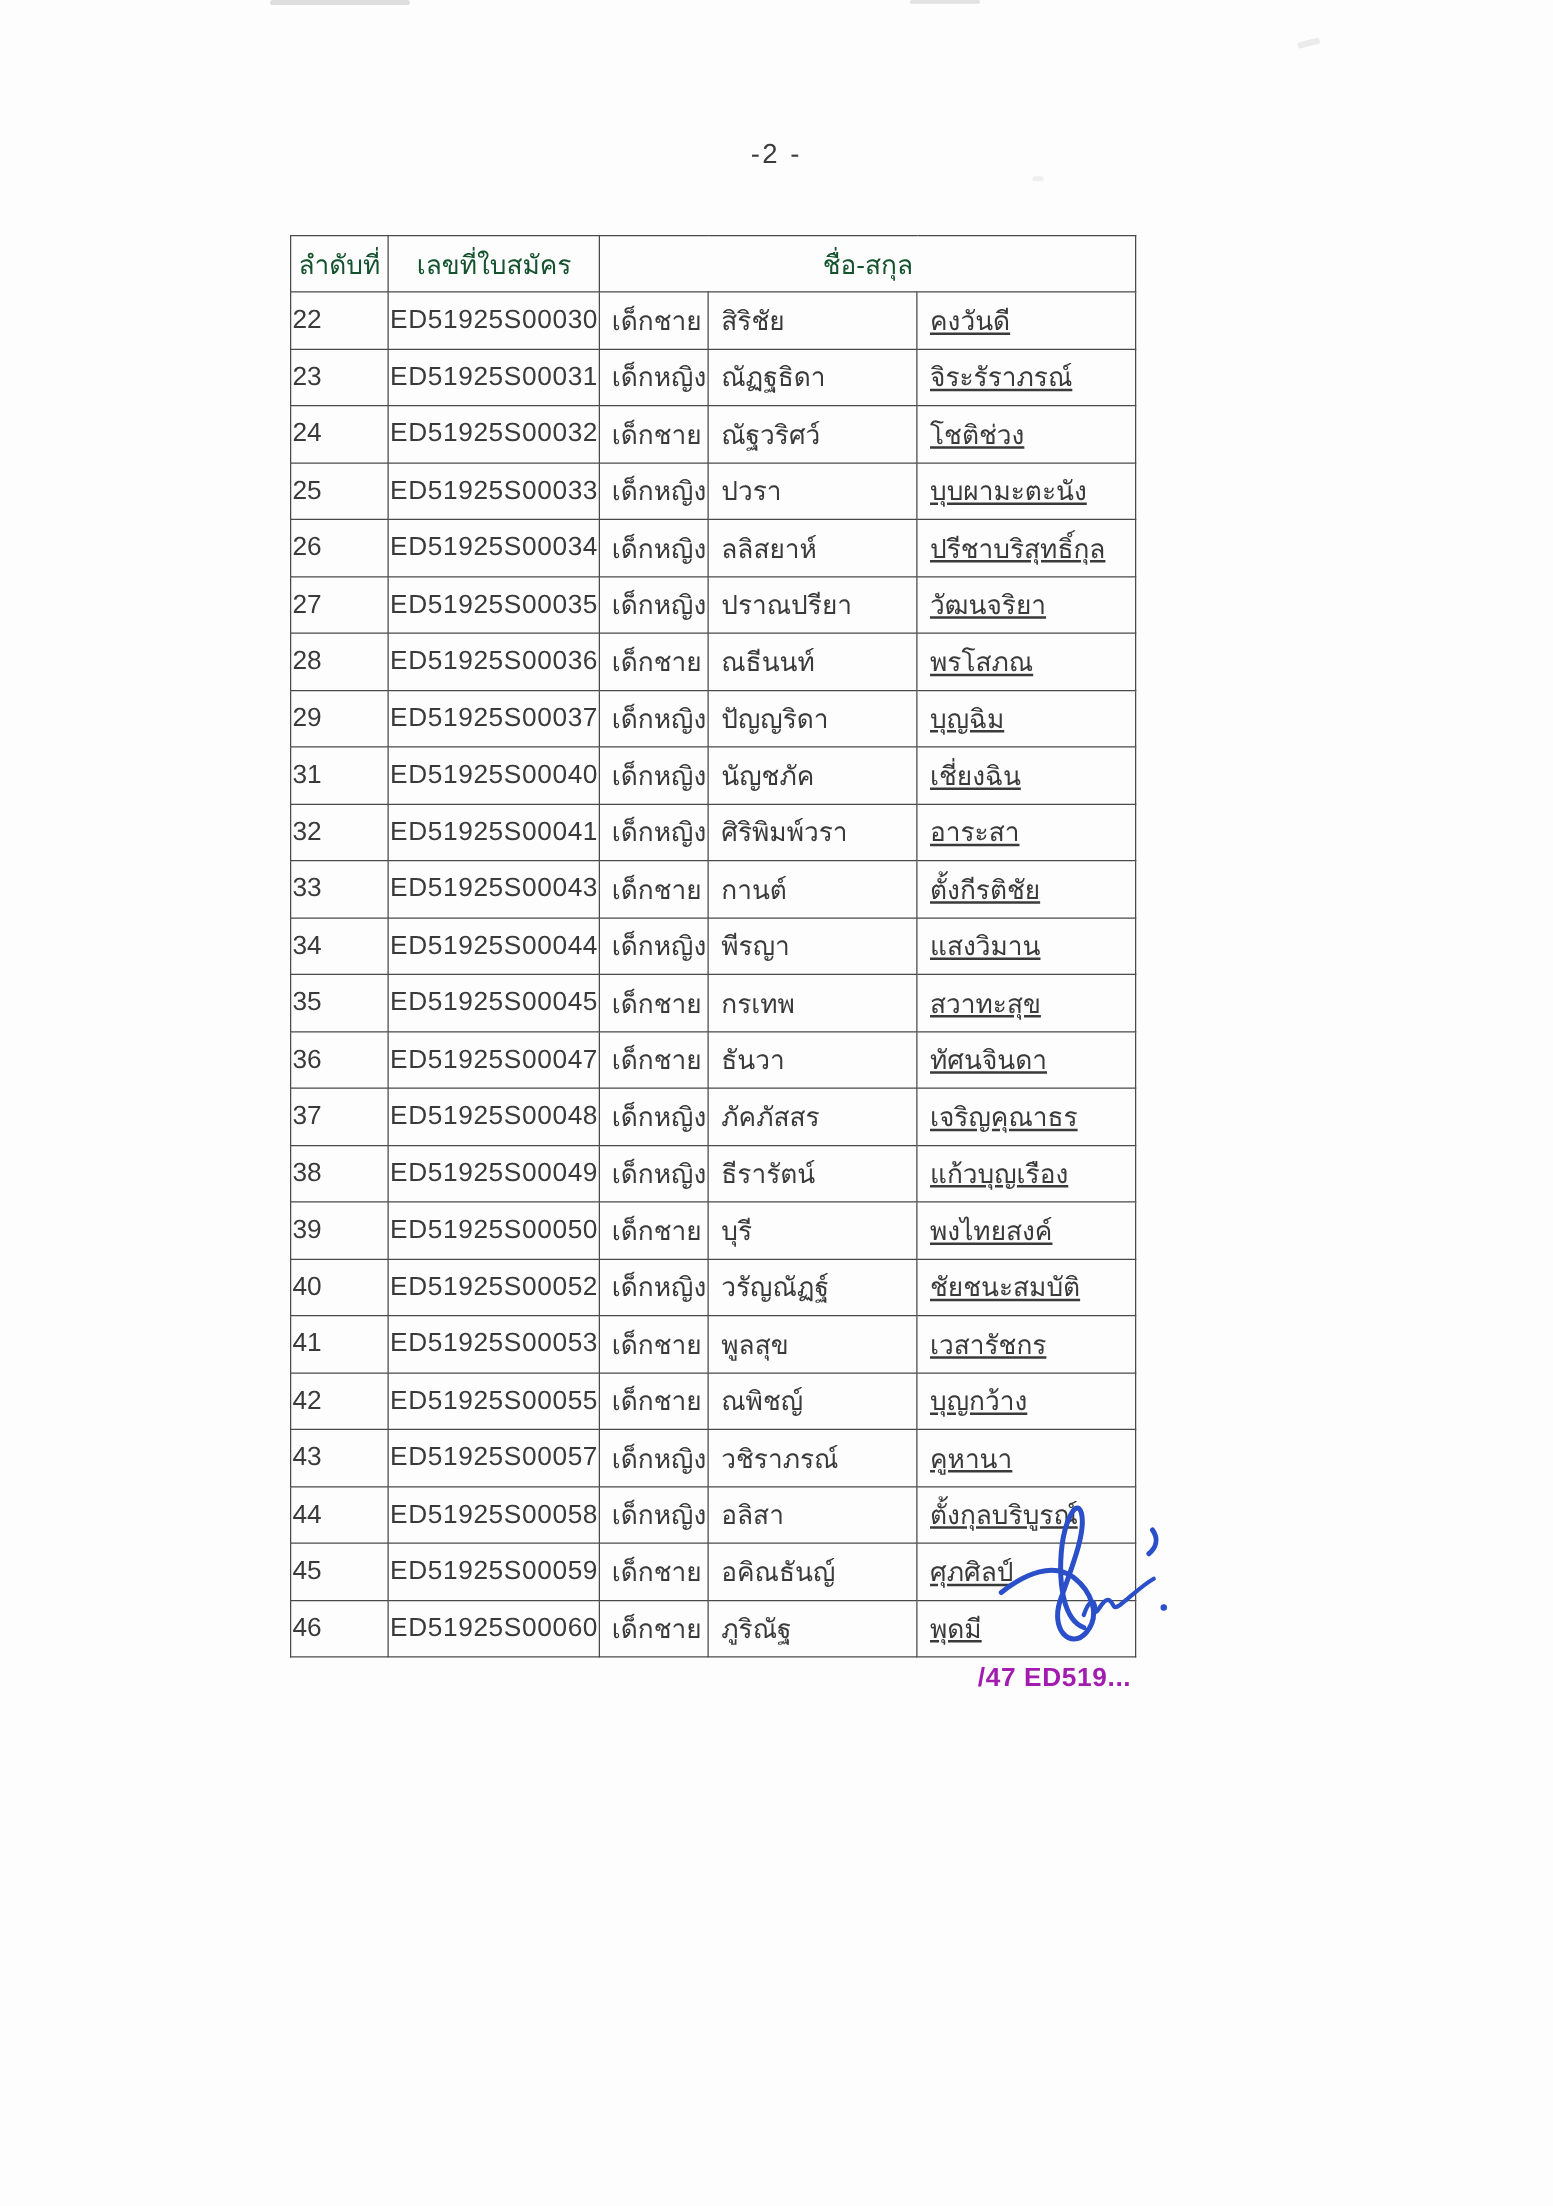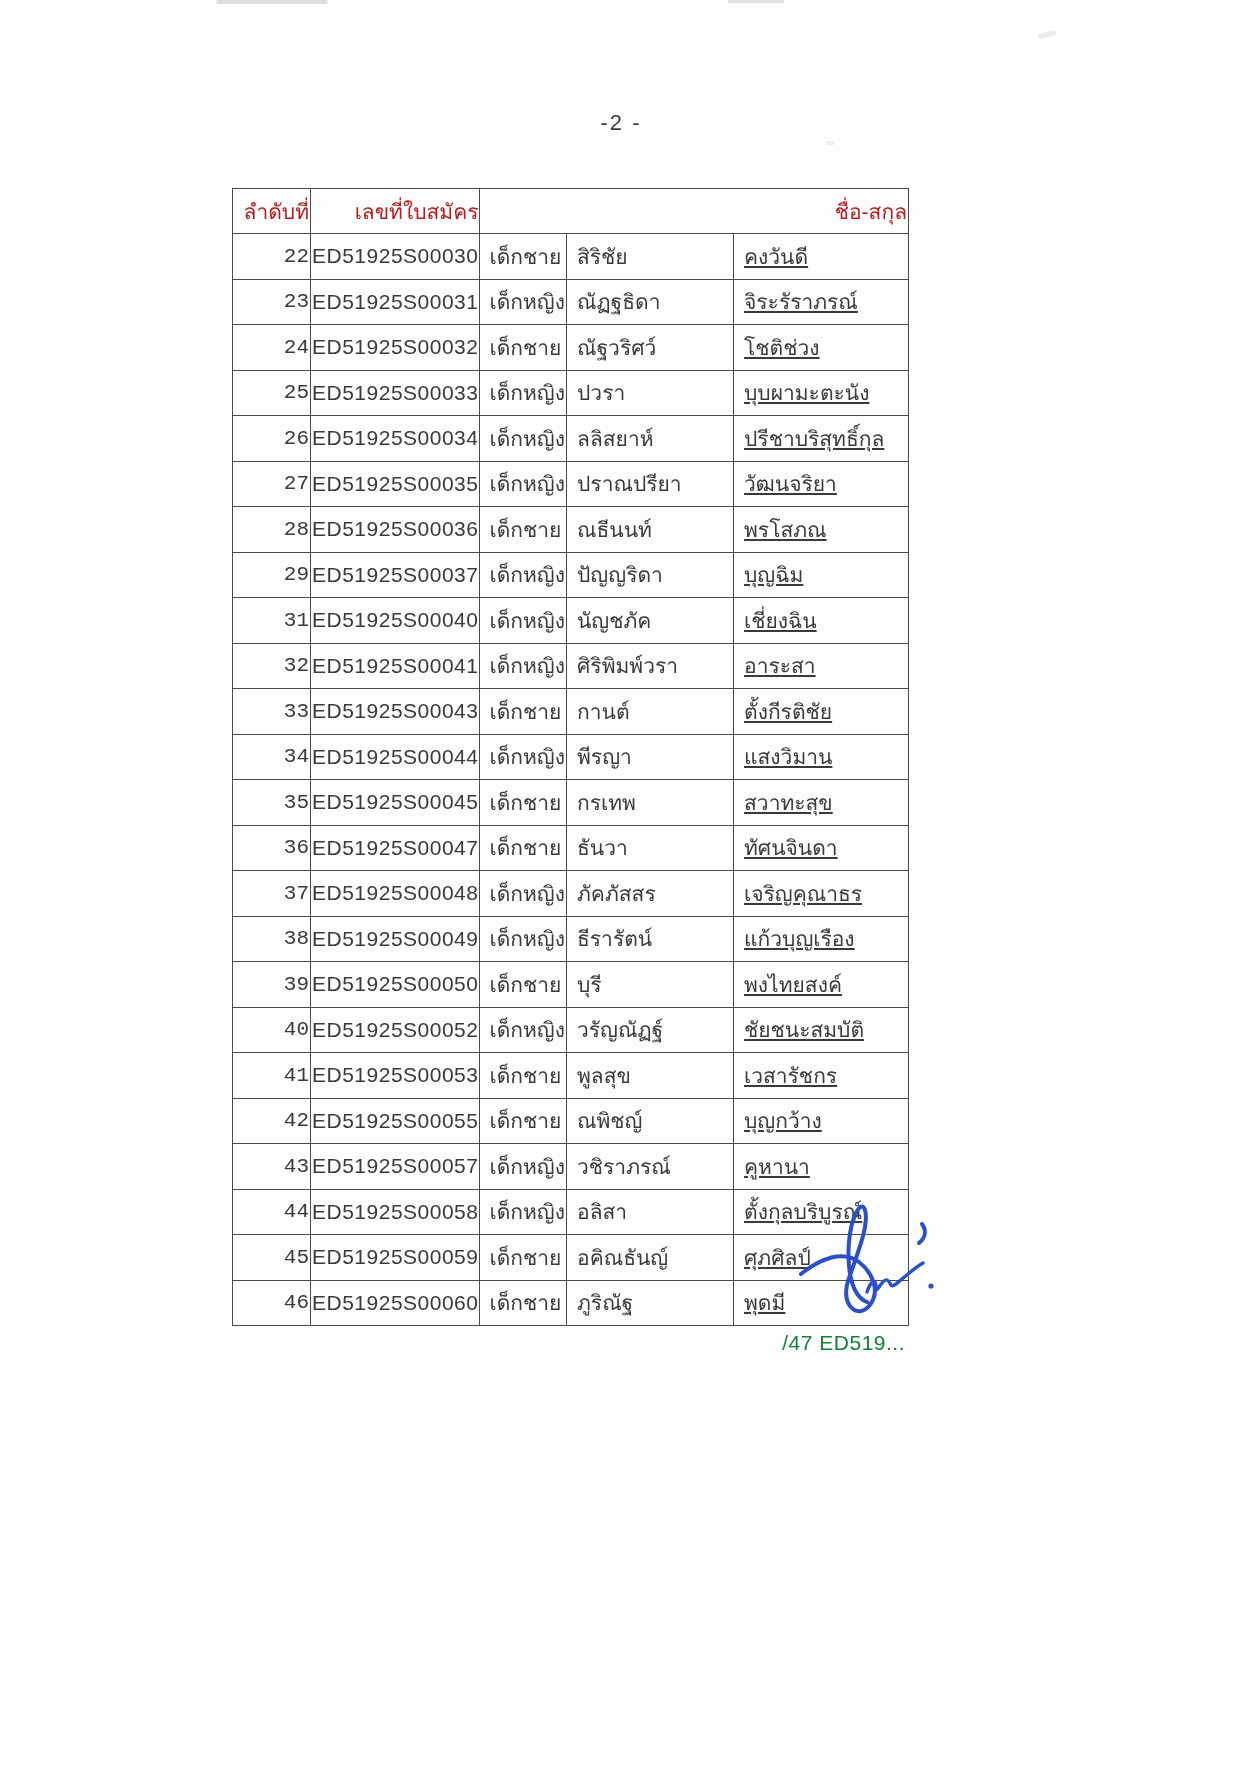--- a/index.html
+++ b/index.html
@@ -17,33 +17,33 @@
     position:absolute;left:232px;top:188px;
     border-collapse:collapse;table-layout:fixed;
   }
   .doc-table th,.doc-table td{
     border:1px solid #4a4a4a;
     font-weight:normal;
     overflow:hidden;white-space:nowrap;
     vertical-align:middle;
   }
   .doc-table thead th{
-    height:42px;text-align:right;font-size:21px;color:#b91c1c;
+    height:42px;text-align:center;font-size:21px;color:#14532d;
   }
   .doc-table tbody td{
     height:42.5px;font-size:21px;color:#3a3a3a;
   }
-  td.c-no{text-align:right;color:#474747;font-size:20px;font-family:Liberation Mono, monospace;}
+  td.c-no{text-align:left;color:#474747;font-size:20px;}
   td.c-app{color:#555;font-size:20px;letter-spacing:.5px;}
   td.c-title{padding-left:9px;}
   td.c-first{padding-left:10px;}
   td.c-last{padding-left:10px;text-decoration:underline;}
   .footer-note{
     position:absolute;left:232px;top:1331px;width:673px;
-    text-align:right;font-size:21px;color:#15803d;letter-spacing:.5px;
+    text-align:right;font-size:21px;color:#a21caf;letter-spacing:.5px;font-weight:bold;
   }
   .signature{
     position:absolute;left:795px;top:1192px;width:165px;height:145px;
     pointer-events:none;
   }
   .artifact{position:absolute;background:#b9b9b9;border-radius:2px;}
   .a1{left:216px;top:0;width:112px;height:4px;opacity:.45;}
   .a2{left:728px;top:0;width:56px;height:3px;opacity:.4;}
   .a3{left:1038px;top:32px;width:18px;height:5px;opacity:.25;transform:rotate(-14deg);}
   .a4{left:826px;top:141px;width:9px;height:4px;opacity:.2;}

